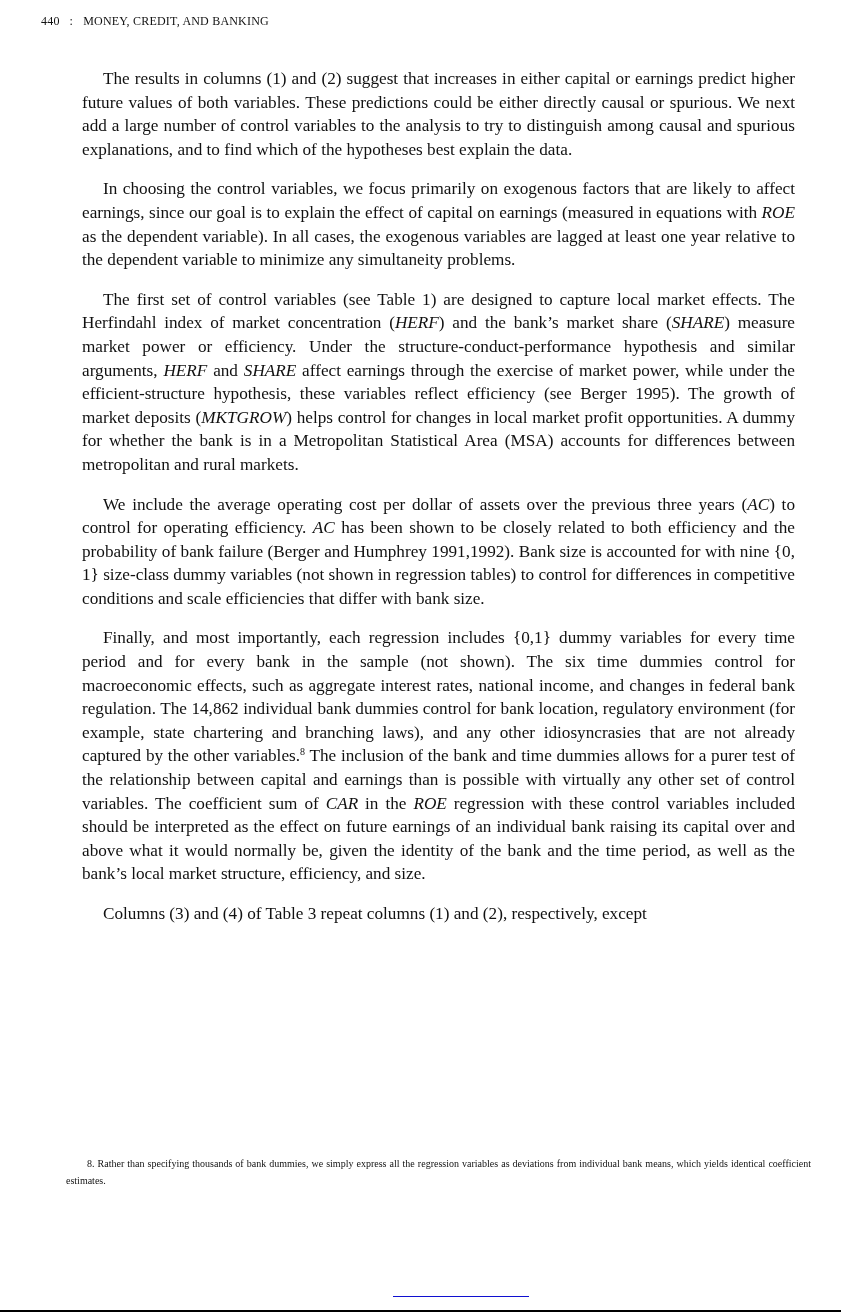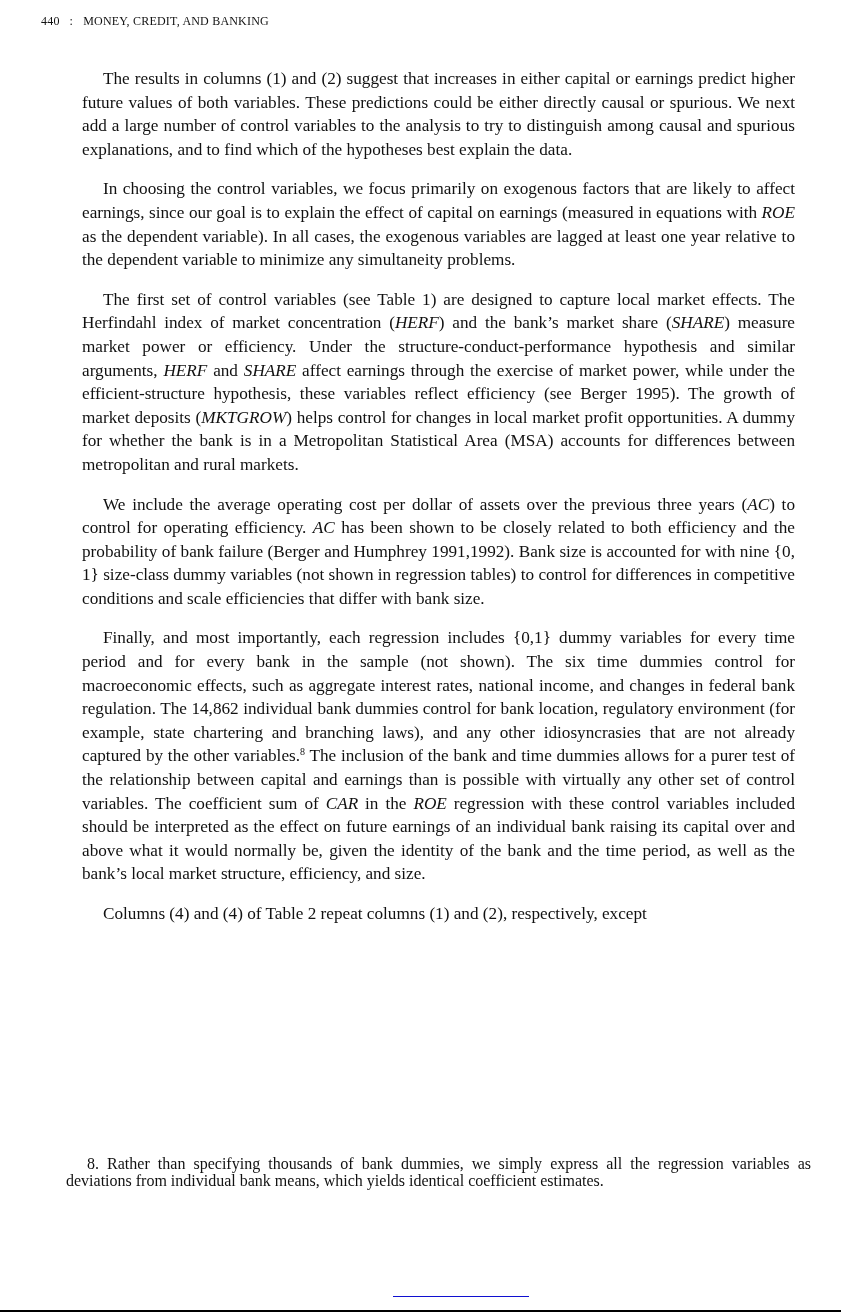--- a/index.html
+++ b/index.html
@@ -19,21 +19,21 @@
     text-align: justify;
   }
   .body-text p { margin: 16px; text-indent: 21px; }
   .section-heading {
     font-style: italic; margin: 23px 0 0 0; text-indent: 0 !important;
   }
   i { font-style: italic; }
   sup { font-size: 10px; vertical-align: 6px; line-height: 0; }
   .footnote {
     position: absolute; left: 66px; top: 1156px; width: 745px;
-    font-size: 16px; line-height: 16.5px; text-align: justify;
+    font-size: 10px; line-height: 16.5px; text-align: justify;
   }
   .footnote p { margin: 0; text-indent: 21px; }
   .blue-rule {
     position: absolute; left: 393px; top: 1296px; width: 136px; height: 1px;
     background: #1010d0;
   }
   .black-rule {
     position: absolute; left: 0; top: 1310px; width: 841px; height: 2px;
     background: #000;
   }
@@ -47,21 +47,21 @@
 
 <div class="body-text">
   <div id="intro">
       <p>The results in columns (1) and (2) suggest that increases in either capital or earnings predict higher future values of both variables. These predictions could be either directly causal or spurious. We next add a large number of control variables to the analysis to try to distinguish among causal and spurious explanations, and to find which of the hypotheses best explain the data.</p>
     </div>
   <div id="section">
       <p>In choosing the control variables, we focus primarily on exogenous factors that are likely to affect earnings, since our goal is to explain the effect of capital on earnings (measured in equations with <i>ROE</i> as the dependent variable). In all cases, the exogenous variables are lagged at least one year relative to the dependent variable to minimize any simultaneity problems.</p>
       <p>The first set of control variables (see Table 1) are designed to capture local market effects. The Herfindahl index of market concentration (<i>HERF</i>) and the bank’s market share (<i>SHARE</i>) measure market power or efficiency. Under the structure-conduct-performance hypothesis and similar arguments, <i>HERF</i> and <i>SHARE</i> affect earnings through the exercise of market power, while under the efficient-structure hypothesis, these variables reflect efficiency (see Berger 1995). The growth of market deposits (<i>MKTGROW</i>) helps control for changes in local market profit opportunities. A dummy for whether the bank is in a Metropolitan Statistical Area (MSA) accounts for differences between metropolitan and rural markets.</p>
       <p>We include the average operating cost per dollar of assets over the previous three years (<i>AC</i>) to control for operating efficiency. <i>AC</i> has been shown to be closely related to both efficiency and the probability of bank failure (Berger and Humphrey 1991,1992). Bank size is accounted for with nine {0, 1} size-class dummy variables (not shown in regression tables) to control for differences in competitive conditions and scale efficiencies that differ with bank size.</p>
       <p>Finally, and most importantly, each regression includes {0,1} dummy variables for every time period and for every bank in the sample (not shown). The six time dummies control for macroeconomic effects, such as aggregate interest rates, national income, and changes in federal bank regulation. The 14,862 individual bank dummies control for bank location, regulatory environment (for example, state chartering and branching laws), and any other idiosyncrasies that are not already captured by the other variables.<sup>8</sup> The inclusion of the bank and time dummies allows for a purer test of the relationship between capital and earnings than is possible with virtually any other set of control variables. The coefficient sum of <i>CAR</i> in the <i>ROE</i> regression with these control variables included should be interpreted as the effect on future earnings of an individual bank raising its capital over and above what it would normally be, given the identity of the bank and the time period, as well as the bank’s local market structure, efficiency, and size.</p>
-      <p>Columns (4) and (4) of Table 2 repeat columns (1) and (2), respectively, except</p>
+      <p>Columns (3) and (4) of Table 3 repeat columns (1) and (2), respectively, except</p>
     </div>
 </div>
 
 <div class="footnote">
   <p>8. Rather than specifying thousands of bank dummies, we simply express all the regression variables as deviations from individual bank means, which yields identical coefficient estimates.</p>
 </div>
 
 <div class="blue-rule"></div>
 <div class="black-rule"></div>
 

